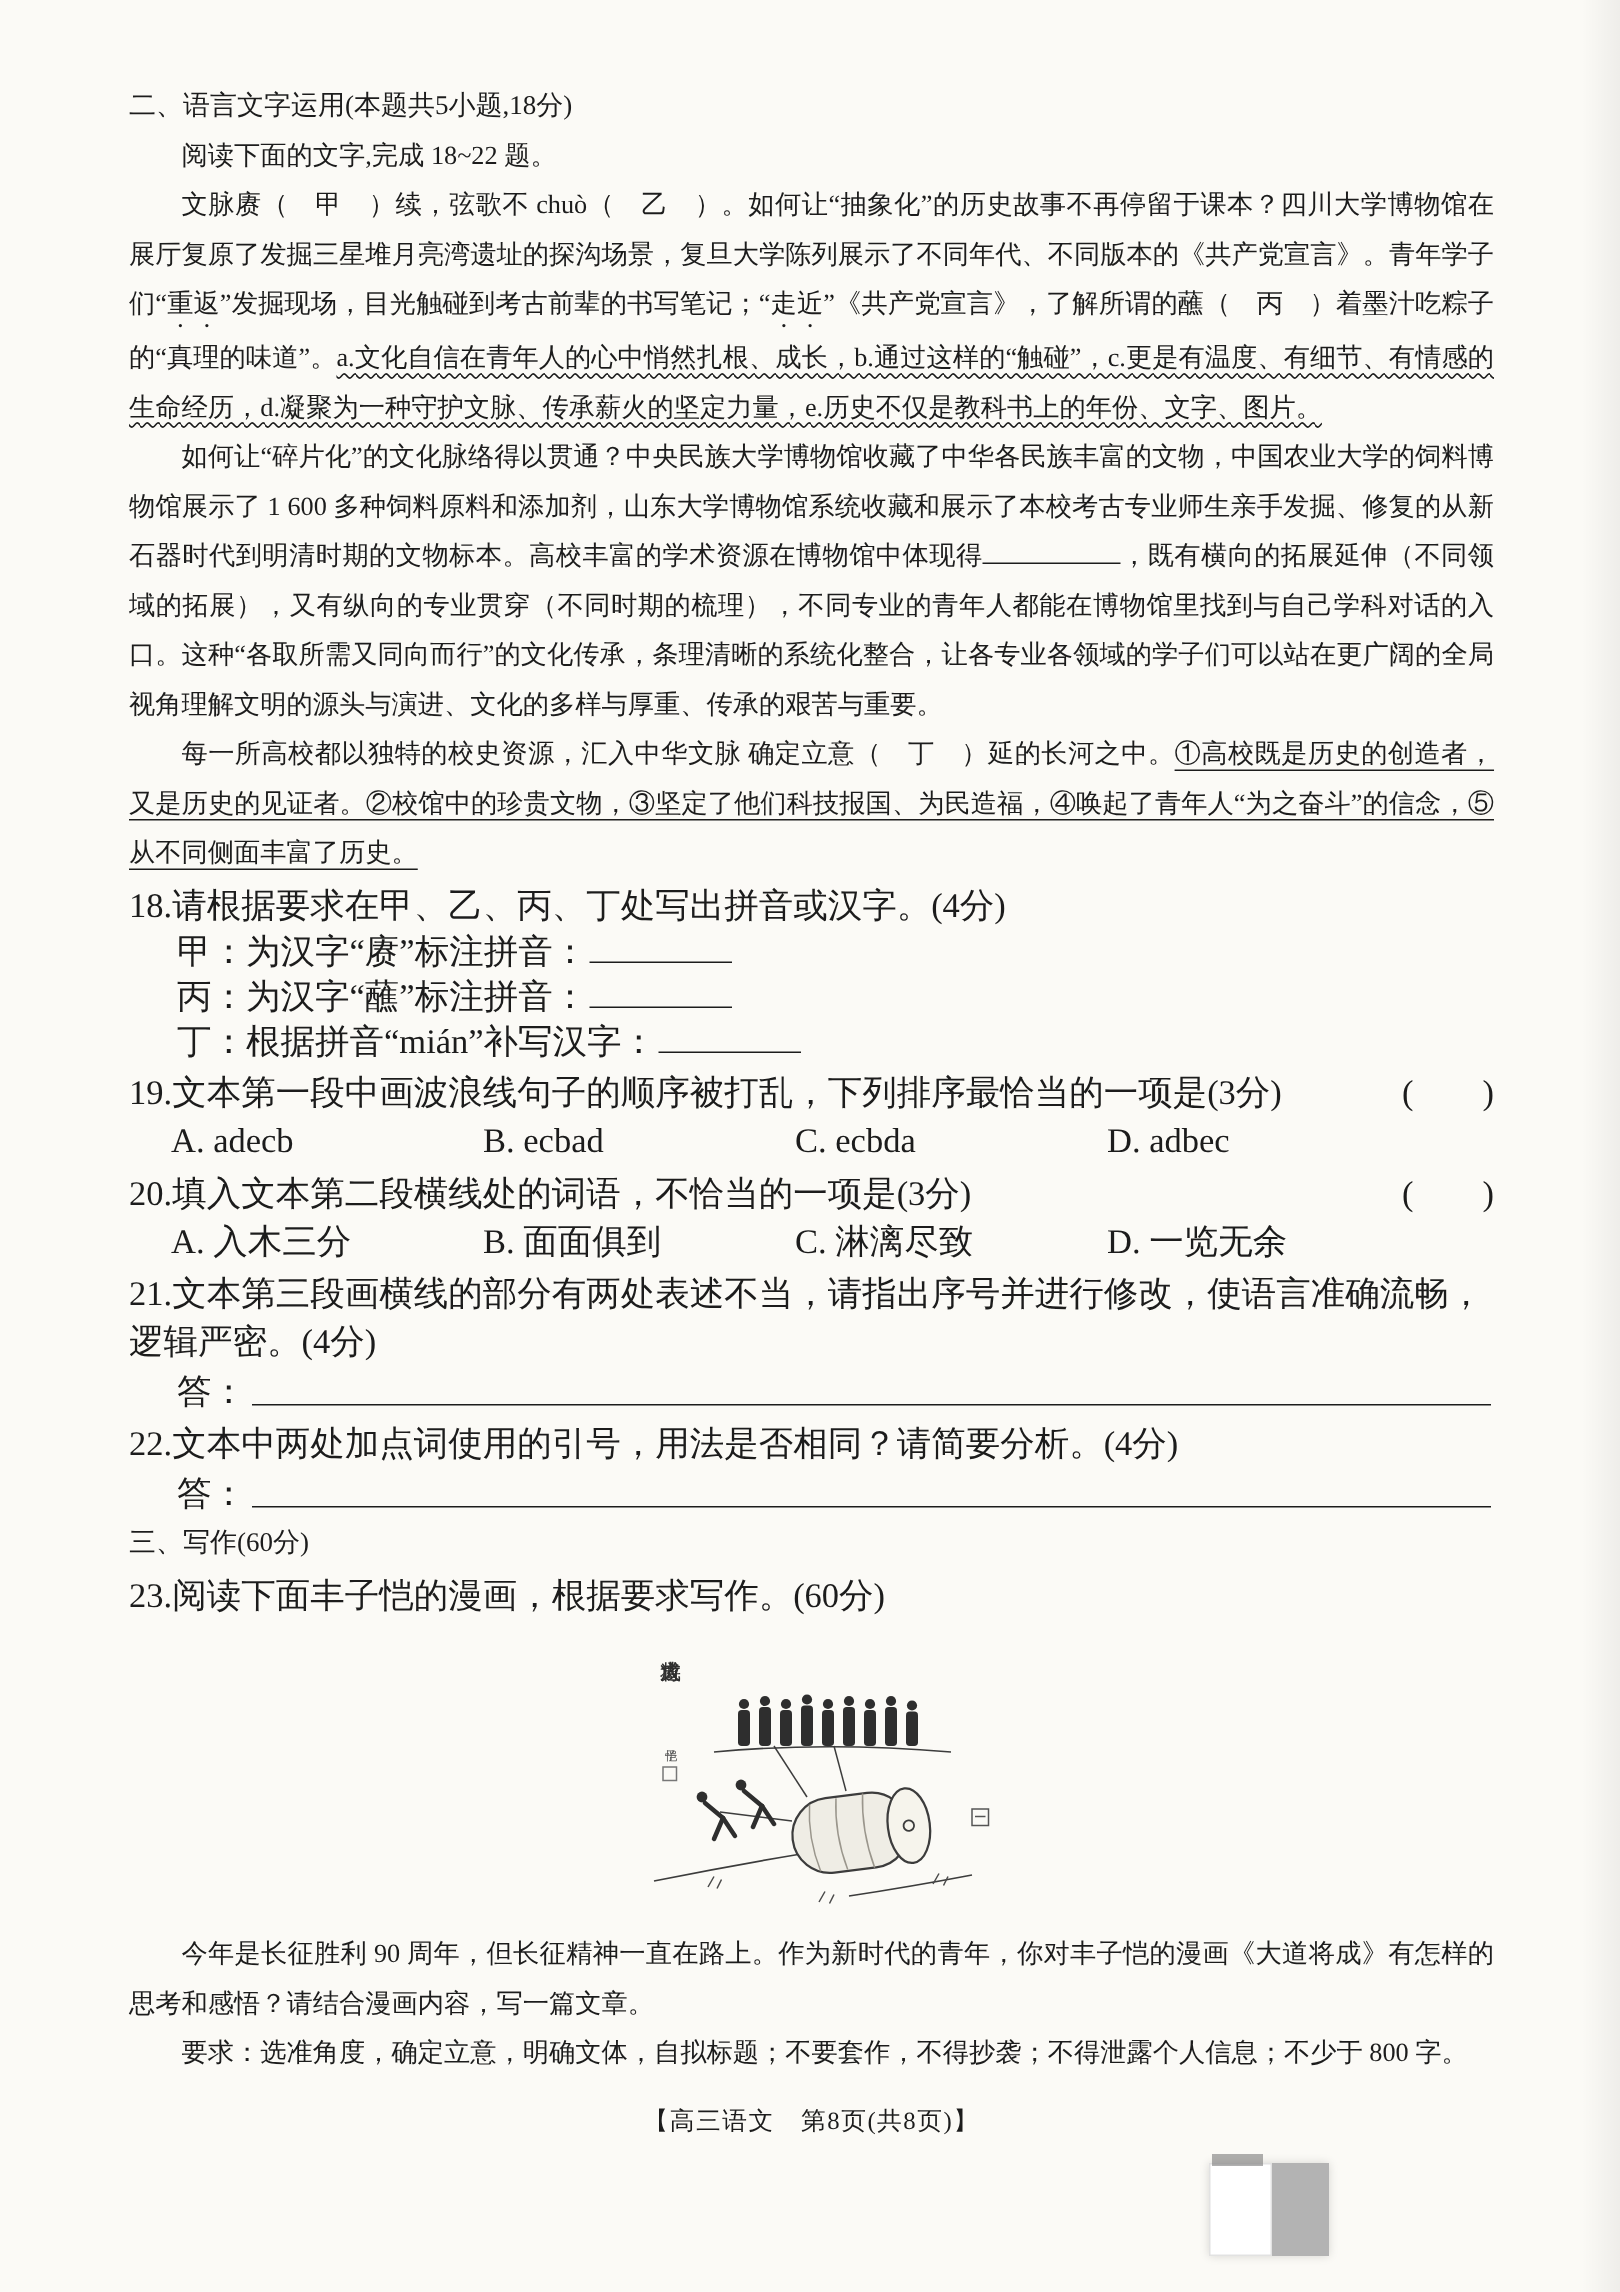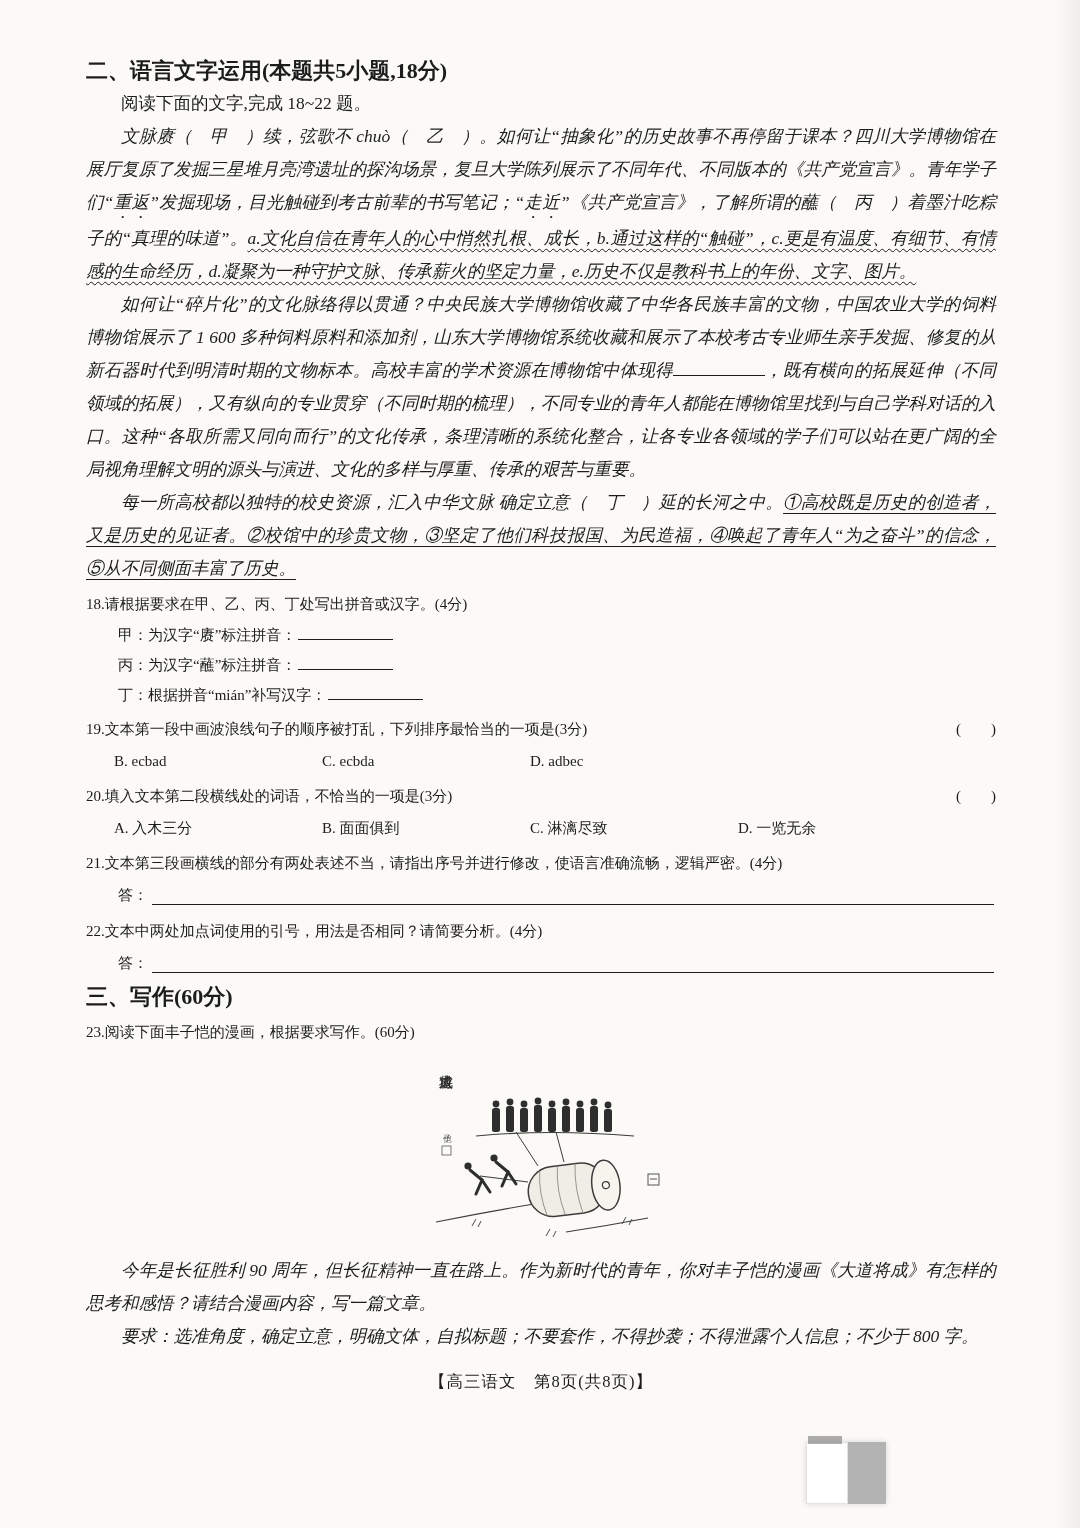--- a/index.html
+++ b/index.html
@@ -13,24 +13,24 @@
   }
   .edge-shade {
     position:absolute; top:0; right:0; width:26px; height:100%;
     background:linear-gradient(to right, rgba(0,0,0,0), rgba(0,0,0,0.05));
     pointer-events:none;
   }
   .page {
     position:absolute; left:86px; right:84px; top:54px;
   }
   .text { font-size:17.5px; line-height:33px; text-align:justify; }
-  .qtext { font-size:15px; line-height:32px; }
-  .sec-title { font-weight:bold; font-size:22px; }
+  .qtext { font-size:23px; line-height:32px; }
+  .sec-title { font-weight:normal; font-size:18px; }
   .intro { text-indent:2em; }
-  p.para { text-indent:2em; margin:0;font-style:italic; }
+  p.para { text-indent:2em; margin:0; }
   .seg-wavy {
     text-decoration:underline; text-decoration-style:wavy;
     text-decoration-thickness:1px; text-underline-offset:4px;
   }
   .seg-underline {
     text-decoration:underline; text-decoration-thickness:1px; text-underline-offset:5px;
   }
   .seg-emphasis {
     -webkit-text-emphasis:filled dot #1c1c1c;
     -webkit-text-emphasis-position:under right;
@@ -86,20 +86,21 @@
       <div class="sub-item"><span>甲：为汉字“赓”标注拼音：</span><span class="answer-blank"></span></div>
       <div class="sub-item"><span>丙：为汉字“蘸”标注拼音：</span><span class="answer-blank"></span></div>
       <div class="sub-item"><span>丁：根据拼音“mián”补写汉字：</span><span class="answer-blank"></span></div>
     </div>
 
   <div class="stem-row qtext">
     <span>19.文本第一段中画波浪线句子的顺序被打乱，下列排序最恰当的一项是(3分)</span>
     <span class="bracket">(　　)</span>
   </div>
   <div class="options qtext">
+      <span class="option">A. adecb</span>
       <span class="option">B. ecbad</span>
       <span class="option">C. ecbda</span>
       <span class="option">D. adbec</span>
     </div>
 
   <div class="stem-row qtext">
     <span>20.填入文本第二段横线处的词语，不恰当的一项是(3分)</span>
     <span class="bracket">(　　)</span>
   </div>
   <div class="options qtext">

